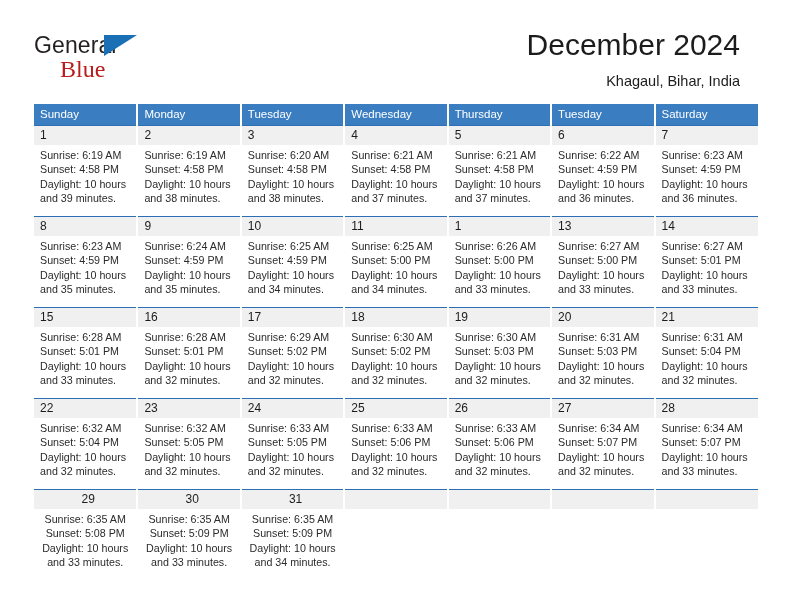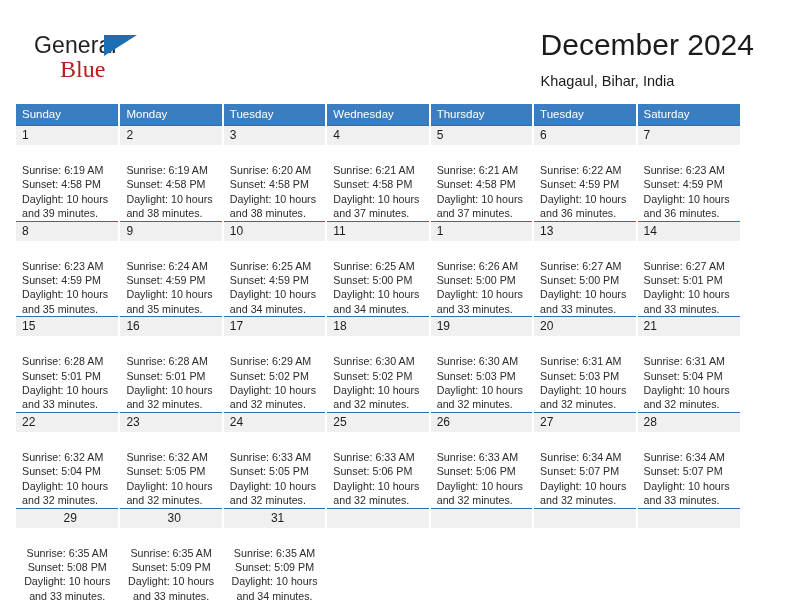--- a/index.html
+++ b/index.html
@@ -61,44 +61,44 @@
     font-size: 24px;
     line-height: 24px;
     color: #b91c1c;
     margin-left: 26px;
     margin-top: -1px;
     font-family: Liberation Serif, serif;
   }
 
   .title-block {
     position: absolute;
-    right: 4px;
+    right: 18px;
     top: 0;
-    text-align: left;
+    text-align: right;
   }
   .cal-title {
     font-size: 30px;
     line-height: 38px;
     color: #1c1c1c;
     font-weight: 400;
     white-space: nowrap;
   }
   .cal-subtitle {
     font-size: 14.5px;
     line-height: 20px;
     color: #1c1c1c;
     font-weight: 400;
     white-space: nowrap;
     margin-top: 7px;
   }
 
   
   .calendar {
     position: absolute;
-    left: 16px;
+    left: 34px;
     top: 104px;
     width: 724px;
     border-collapse: collapse;
     table-layout: fixed;
   }
   .calendar th, .calendar td {
     padding: 0;
     margin: 0;
     vertical-align: top;
   }
@@ -138,21 +138,21 @@
     color: #1c1c1c;
     padding-left: 6px;
     box-sizing: border-box;
     white-space: nowrap;
   }
   .daynum.empty {
     color: transparent;
   }
 
   .details {
-    padding: 18px 6px 0 6px;
+    padding: 3px 6px 0 6px;
     font-size: 10.7px;
     line-height: 14.4px;
     color: #2b2b2b;
   }
   .details div {
     white-space: nowrap;
   }
 </style>
 </head>
 <body>

